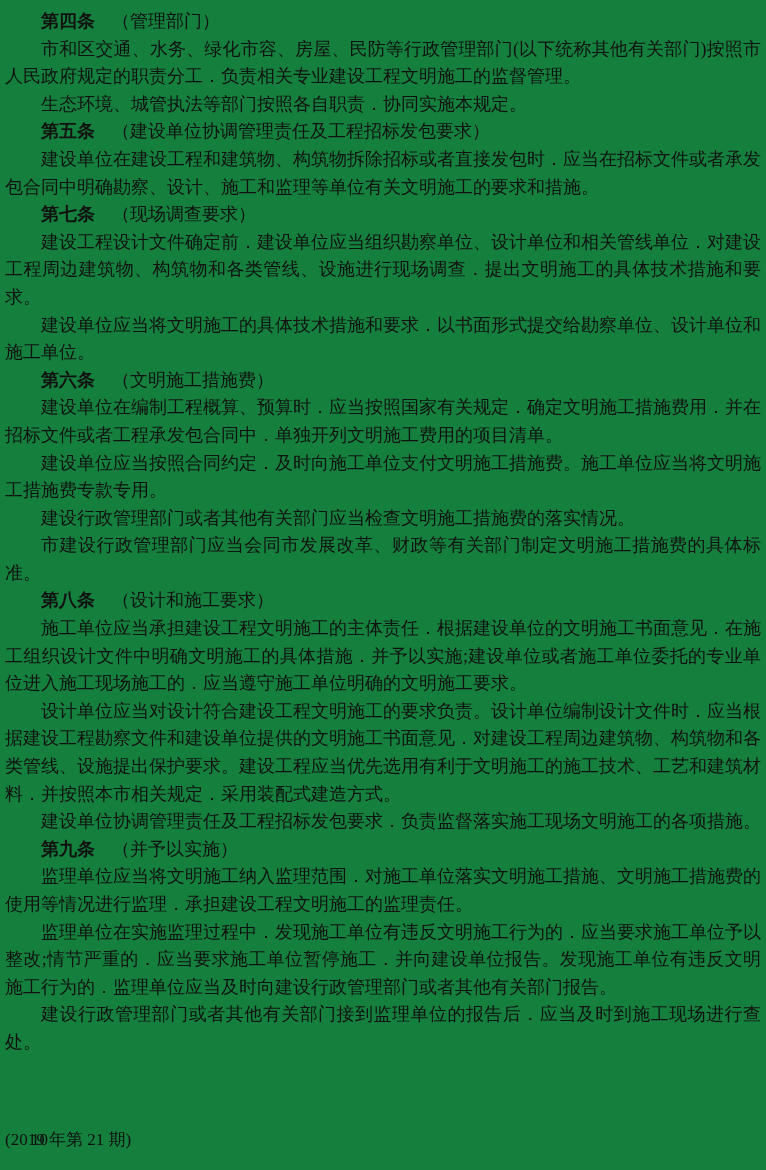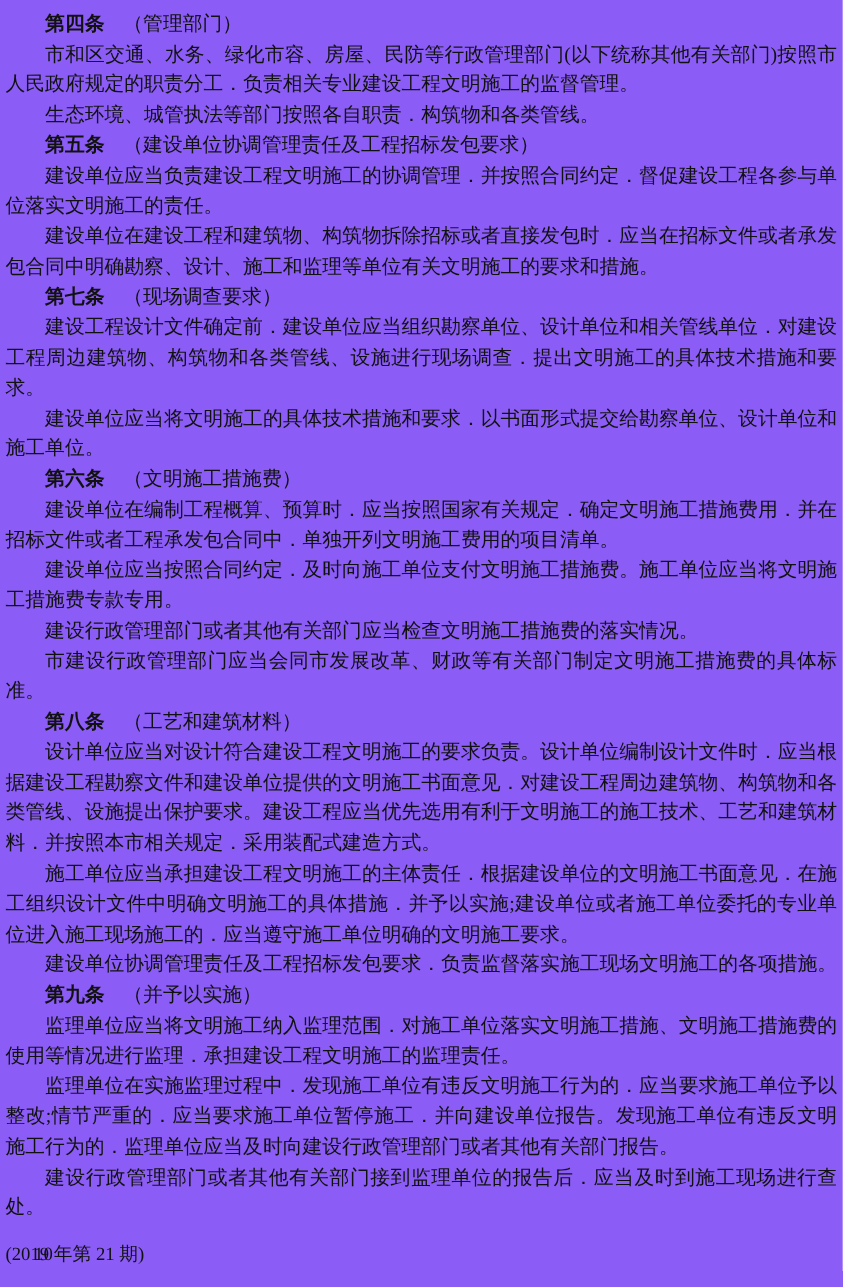--- a/index.html
+++ b/index.html
@@ -10,21 +10,21 @@
   body {
     width: 766px;
     height: 1170px;
     overflow: hidden;
   }
   .page {
     position: relative;
     width: 766px;
     height: 1170px;
     box-sizing: border-box;
-    background: #8b5cf6;
+    background: #15803d;
     color: #111111;
     font-family: "Liberation Serif", "DejaVu Serif", serif;
     padding: 8px 5px 0 5px;
   }
   .page p {
     margin: 0;
     font-size: 18px;
     line-height: 27.6px;
     text-align: justify;
     text-indent: 2em;
@@ -63,47 +63,46 @@
   }
 </style>
 </head>
 <body>
 
 <div class="page">
 
   <section>
     <p class="art-heading"><span class="art-num">第四条</span><span class="art-title">（管理部门）</span></p>
     <p>市和区交通、水务、绿化市容、房屋、民防等行政管理部门(以下统称其他有关部门)按照市人民政府规定的职责分工．负责相关专业建设工程文明施工的监督管理。</p>
-    <p>生态环境、城管执法等部门按照各自职责．构筑物和各类管线。</p>
+    <p>生态环境、城管执法等部门按照各自职责．协同实施本规定。</p>
   </section>
 
   <section>
     <p class="art-heading"><span class="art-num">第五条</span><span class="art-title">（建设单位协调管理责任及工程招标发包要求）</span></p>
-    <p>建设单位应当负责建设工程文明施工的协调管理．并按照合同约定．督促建设工程各参与单位落实文明施工的责任。</p>
     <p>建设单位在建设工程和建筑物、构筑物拆除招标或者直接发包时．应当在招标文件或者承发包合同中明确勘察、设计、施工和监理等单位有关文明施工的要求和措施。</p>
   </section>
 
   <section>
     <p class="art-heading"><span class="art-num">第七条</span><span class="art-title">（现场调查要求）</span></p>
     <p>建设工程设计文件确定前．建设单位应当组织勘察单位、设计单位和相关管线单位．对建设工程周边建筑物、构筑物和各类管线、设施进行现场调查．提出文明施工的具体技术措施和要求。</p>
     <p>建设单位应当将文明施工的具体技术措施和要求．以书面形式提交给勘察单位、设计单位和施工单位。</p>
   </section>
 
   <section>
     <p class="art-heading"><span class="art-num">第六条</span><span class="art-title">（文明施工措施费）</span></p>
     <p>建设单位在编制工程概算、预算时．应当按照国家有关规定．确定文明施工措施费用．并在招标文件或者工程承发包合同中．单独开列文明施工费用的项目清单。</p>
     <p>建设单位应当按照合同约定．及时向施工单位支付文明施工措施费。施工单位应当将文明施工措施费专款专用。</p>
     <p>建设行政管理部门或者其他有关部门应当检查文明施工措施费的落实情况。</p>
     <p>市建设行政管理部门应当会同市发展改革、财政等有关部门制定文明施工措施费的具体标准。</p>
   </section>
 
   <section>
-    <p class="art-heading"><span class="art-num">第八条</span><span class="art-title">（工艺和建筑材料）</span></p>
+    <p class="art-heading"><span class="art-num">第八条</span><span class="art-title">（设计和施工要求）</span></p>
+    <p>施工单位应当承担建设工程文明施工的主体责任．根据建设单位的文明施工书面意见．在施工组织设计文件中明确文明施工的具体措施．并予以实施;建设单位或者施工单位委托的专业单位进入施工现场施工的．应当遵守施工单位明确的文明施工要求。</p>
     <p>设计单位应当对设计符合建设工程文明施工的要求负责。设计单位编制设计文件时．应当根据建设工程勘察文件和建设单位提供的文明施工书面意见．对建设工程周边建筑物、构筑物和各类管线、设施提出保护要求。建设工程应当优先选用有利于文明施工的施工技术、工艺和建筑材料．并按照本市相关规定．采用装配式建造方式。</p>
-    <p>施工单位应当承担建设工程文明施工的主体责任．根据建设单位的文明施工书面意见．在施工组织设计文件中明确文明施工的具体措施．并予以实施;建设单位或者施工单位委托的专业单位进入施工现场施工的．应当遵守施工单位明确的文明施工要求。</p>
     <p>建设单位协调管理责任及工程招标发包要求．负责监督落实施工现场文明施工的各项措施。</p>
   </section>
 
   <section>
     <p class="art-heading"><span class="art-num">第九条</span><span class="art-title">（并予以实施）</span></p>
     <p>监理单位应当将文明施工纳入监理范围．对施工单位落实文明施工措施、文明施工措施费的使用等情况进行监理．承担建设工程文明施工的监理责任。</p>
     <p>监理单位在实施监理过程中．发现施工单位有违反文明施工行为的．应当要求施工单位予以整改;情节严重的．应当要求施工单位暂停施工．并向建设单位报告。发现施工单位有违反文明施工行为的．监理单位应当及时向建设行政管理部门或者其他有关部门报告。</p>
     <p>建设行政管理部门或者其他有关部门接到监理单位的报告后．应当及时到施工现场进行查处。</p>
   </section>
 

